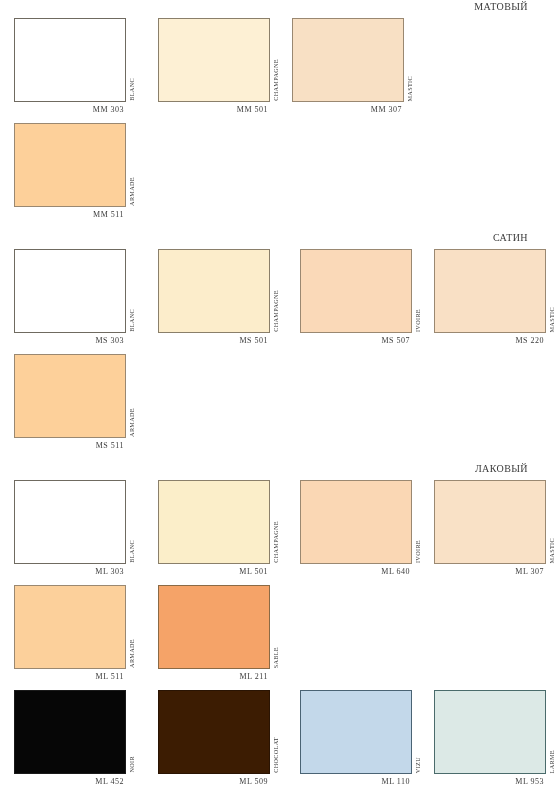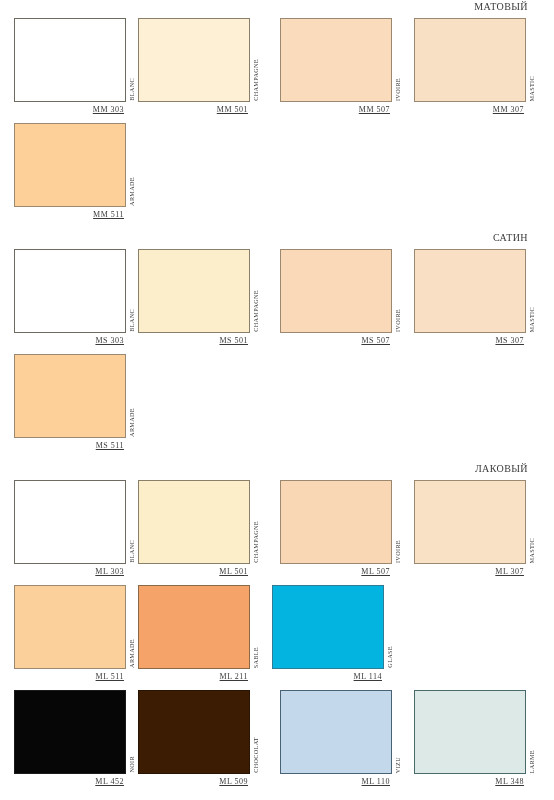--- a/index.html
+++ b/index.html
@@ -41,21 +41,20 @@
     letter-spacing: 0.4px;
     color: #3a3a3a;
     font-family: "Liberation Serif", "DejaVu Serif", serif;
     white-space: nowrap;
   }
 
   
   .row {
     display: flex;
     align-items: center;
-    text-decoration: underline;
   }
 
   .cell {
     position: relative;
     box-sizing: border-box;
   }
 
   
   .cell-inner {
     position: relative;
@@ -92,21 +91,21 @@
     color: #3a3a3a;
     padding-top: 3px;
     padding-right: 2px;
     box-sizing: border-box;
     white-space: nowrap;
     font-family: "Liberation Serif", "DejaVu Serif", serif;
   }
 
   
   .col0 { margin-left: 14px; }
-  .col1 { margin-left: 12px; }
+  .col1 { margin-left: 32px; }
   .col2 { margin-left: 30px; }
   .col3 { margin-left: 22px; }
 
   .spacer-row { height: 9px; }
   .section-gap { height: 12px; }
 </style>
 </head>
 <body>
 
 <div id="sheet">
@@ -122,27 +121,20 @@
           </div>
           <div class="code-label">MM 303</div>
         </div>
         <div class="cell col1">
           <div class="cell-inner">
             <div class="swatch" style="background: rgb(253, 240, 212); border-color: rgb(138, 127, 106);"></div>
             <div class="side-label">CHAMPAGNE</div>
           </div>
           <div class="code-label">MM 501</div>
         </div>
-        <div class="cell col2">
-          <div class="cell-inner">
-            <div class="swatch" style="background: rgb(250, 220, 189); border-color: rgb(154, 136, 113);"></div>
-            <div class="side-label">IVOIRE</div>
-          </div>
-          <div class="code-label">MM 507</div>
-        </div>
         <div class="cell col3">
           <div class="cell-inner">
             <div class="swatch" style="background: rgb(248, 224, 196); border-color: rgb(154, 136, 113);"></div>
             <div class="side-label">MASTIC</div>
           </div>
           <div class="code-label">MM 307</div>
         </div>
       </div>
       <div class="spacer-row"></div>
       <div class="row">
@@ -180,21 +172,21 @@
             <div class="swatch" style="background: rgb(250, 217, 184); border-color: rgb(154, 136, 113);"></div>
             <div class="side-label">IVOIRE</div>
           </div>
           <div class="code-label">MS 507</div>
         </div>
         <div class="cell col3">
           <div class="cell-inner">
             <div class="swatch" style="background: rgb(249, 224, 197); border-color: rgb(154, 136, 113);"></div>
             <div class="side-label">MASTIC</div>
           </div>
-          <div class="code-label">MS 307</div>
+          <div class="code-label">MS 220</div>
         </div>
       </div>
       <div class="spacer-row"></div>
       <div class="row">
         <div class="cell col0">
           <div class="cell-inner">
             <div class="swatch" style="background: rgb(253, 208, 154); border-color: rgb(154, 136, 113);"></div>
             <div class="side-label">ARMADE</div>
           </div>
           <div class="code-label">MS 511</div>
@@ -219,21 +211,21 @@
             <div class="swatch" style="background: rgb(251, 238, 201); border-color: rgb(138, 127, 106);"></div>
             <div class="side-label">CHAMPAGNE</div>
           </div>
           <div class="code-label">ML 501</div>
         </div>
         <div class="cell col2">
           <div class="cell-inner">
             <div class="swatch" style="background: rgb(250, 215, 180); border-color: rgb(154, 136, 113);"></div>
             <div class="side-label">IVOIRE</div>
           </div>
-          <div class="code-label">ML 507</div>
+          <div class="code-label">ML 640</div>
         </div>
         <div class="cell col3">
           <div class="cell-inner">
             <div class="swatch" style="background: rgb(249, 225, 198); border-color: rgb(154, 136, 113);"></div>
             <div class="side-label">MASTIC</div>
           </div>
           <div class="code-label">ML 307</div>
         </div>
       </div>
       <div class="spacer-row"></div>
@@ -245,27 +237,20 @@
           </div>
           <div class="code-label">ML 511</div>
         </div>
         <div class="cell col1">
           <div class="cell-inner">
             <div class="swatch" style="background: rgb(245, 163, 104); border-color: rgb(138, 106, 70);"></div>
             <div class="side-label">SABLE</div>
           </div>
           <div class="code-label">ML 211</div>
         </div>
-        <div class="cell col3">
-          <div class="cell-inner">
-            <div class="swatch" style="background: rgb(4, 180, 224); border-color: rgb(46, 125, 150);"></div>
-            <div class="side-label">GLASE</div>
-          </div>
-          <div class="code-label">ML 114</div>
-        </div>
       </div>
       <div class="spacer-row"></div>
       <div class="row">
         <div class="cell col0">
           <div class="cell-inner">
             <div class="swatch" style="background: rgb(6, 6, 6); border-color: rgb(26, 26, 26);"></div>
             <div class="side-label">NOIR</div>
           </div>
           <div class="code-label">ML 452</div>
         </div>
@@ -281,17 +266,17 @@
             <div class="swatch" style="background: rgb(195, 216, 234); border-color: rgb(74, 99, 116);"></div>
             <div class="side-label">VIZU</div>
           </div>
           <div class="code-label">ML 110</div>
         </div>
         <div class="cell col3">
           <div class="cell-inner">
             <div class="swatch" style="background: rgb(220, 233, 230); border-color: rgb(74, 107, 107);"></div>
             <div class="side-label">LARME</div>
           </div>
-          <div class="code-label">ML 348</div>
+          <div class="code-label">ML 953</div>
         </div>
       </div>
     </div>
   </div>
 
 </body></html>

